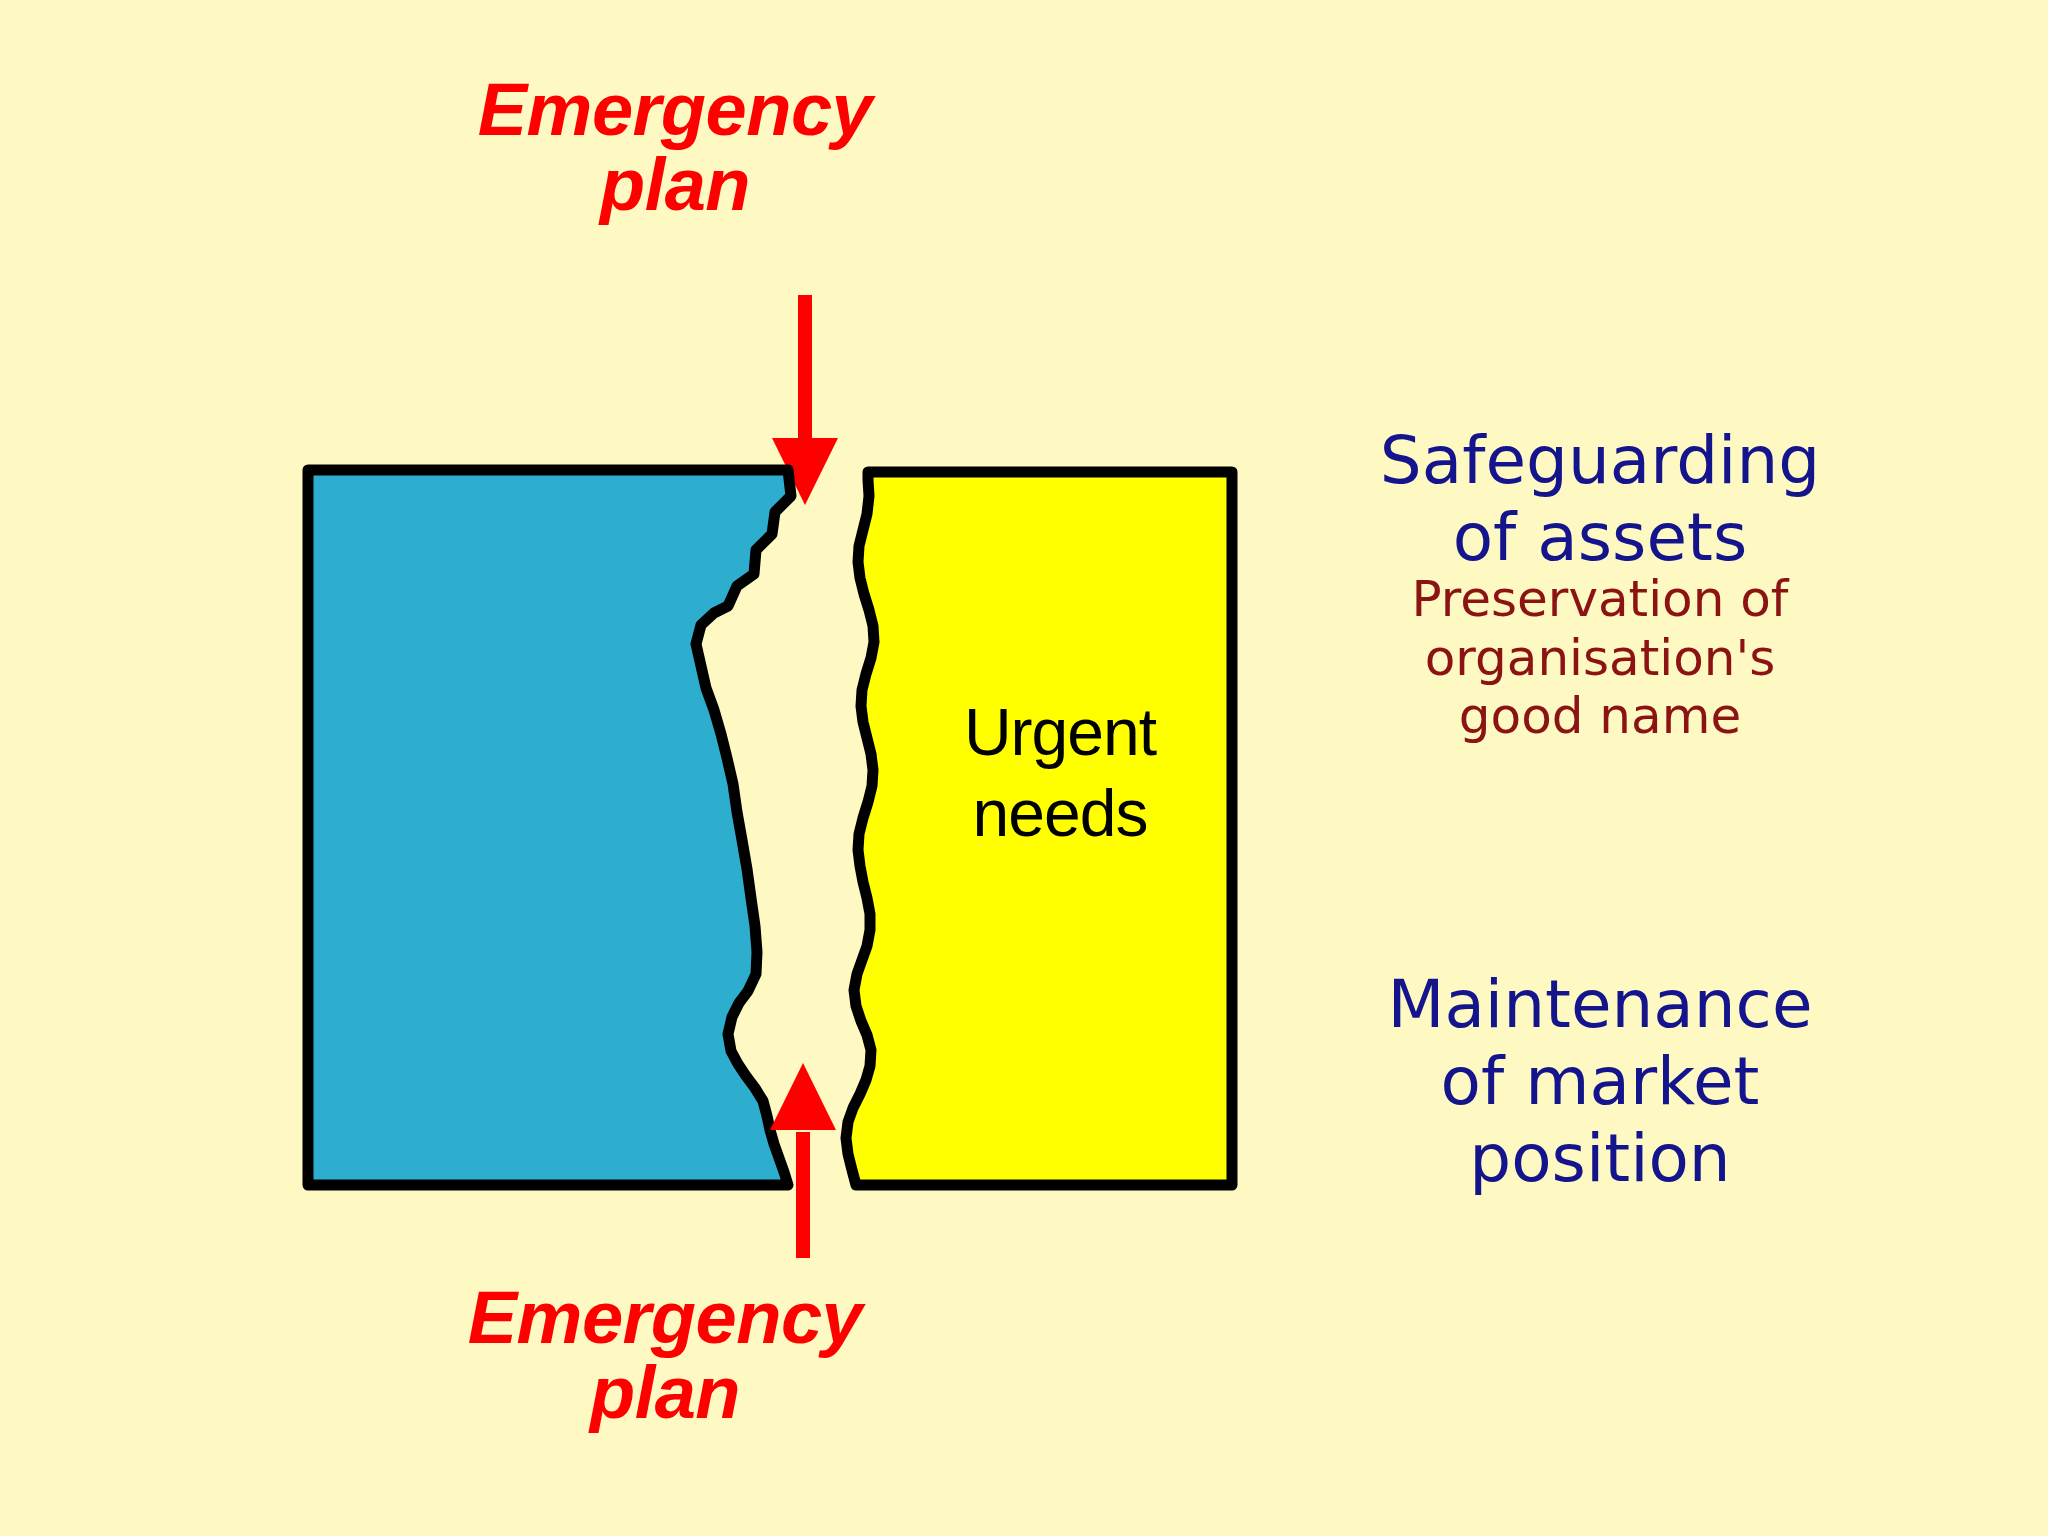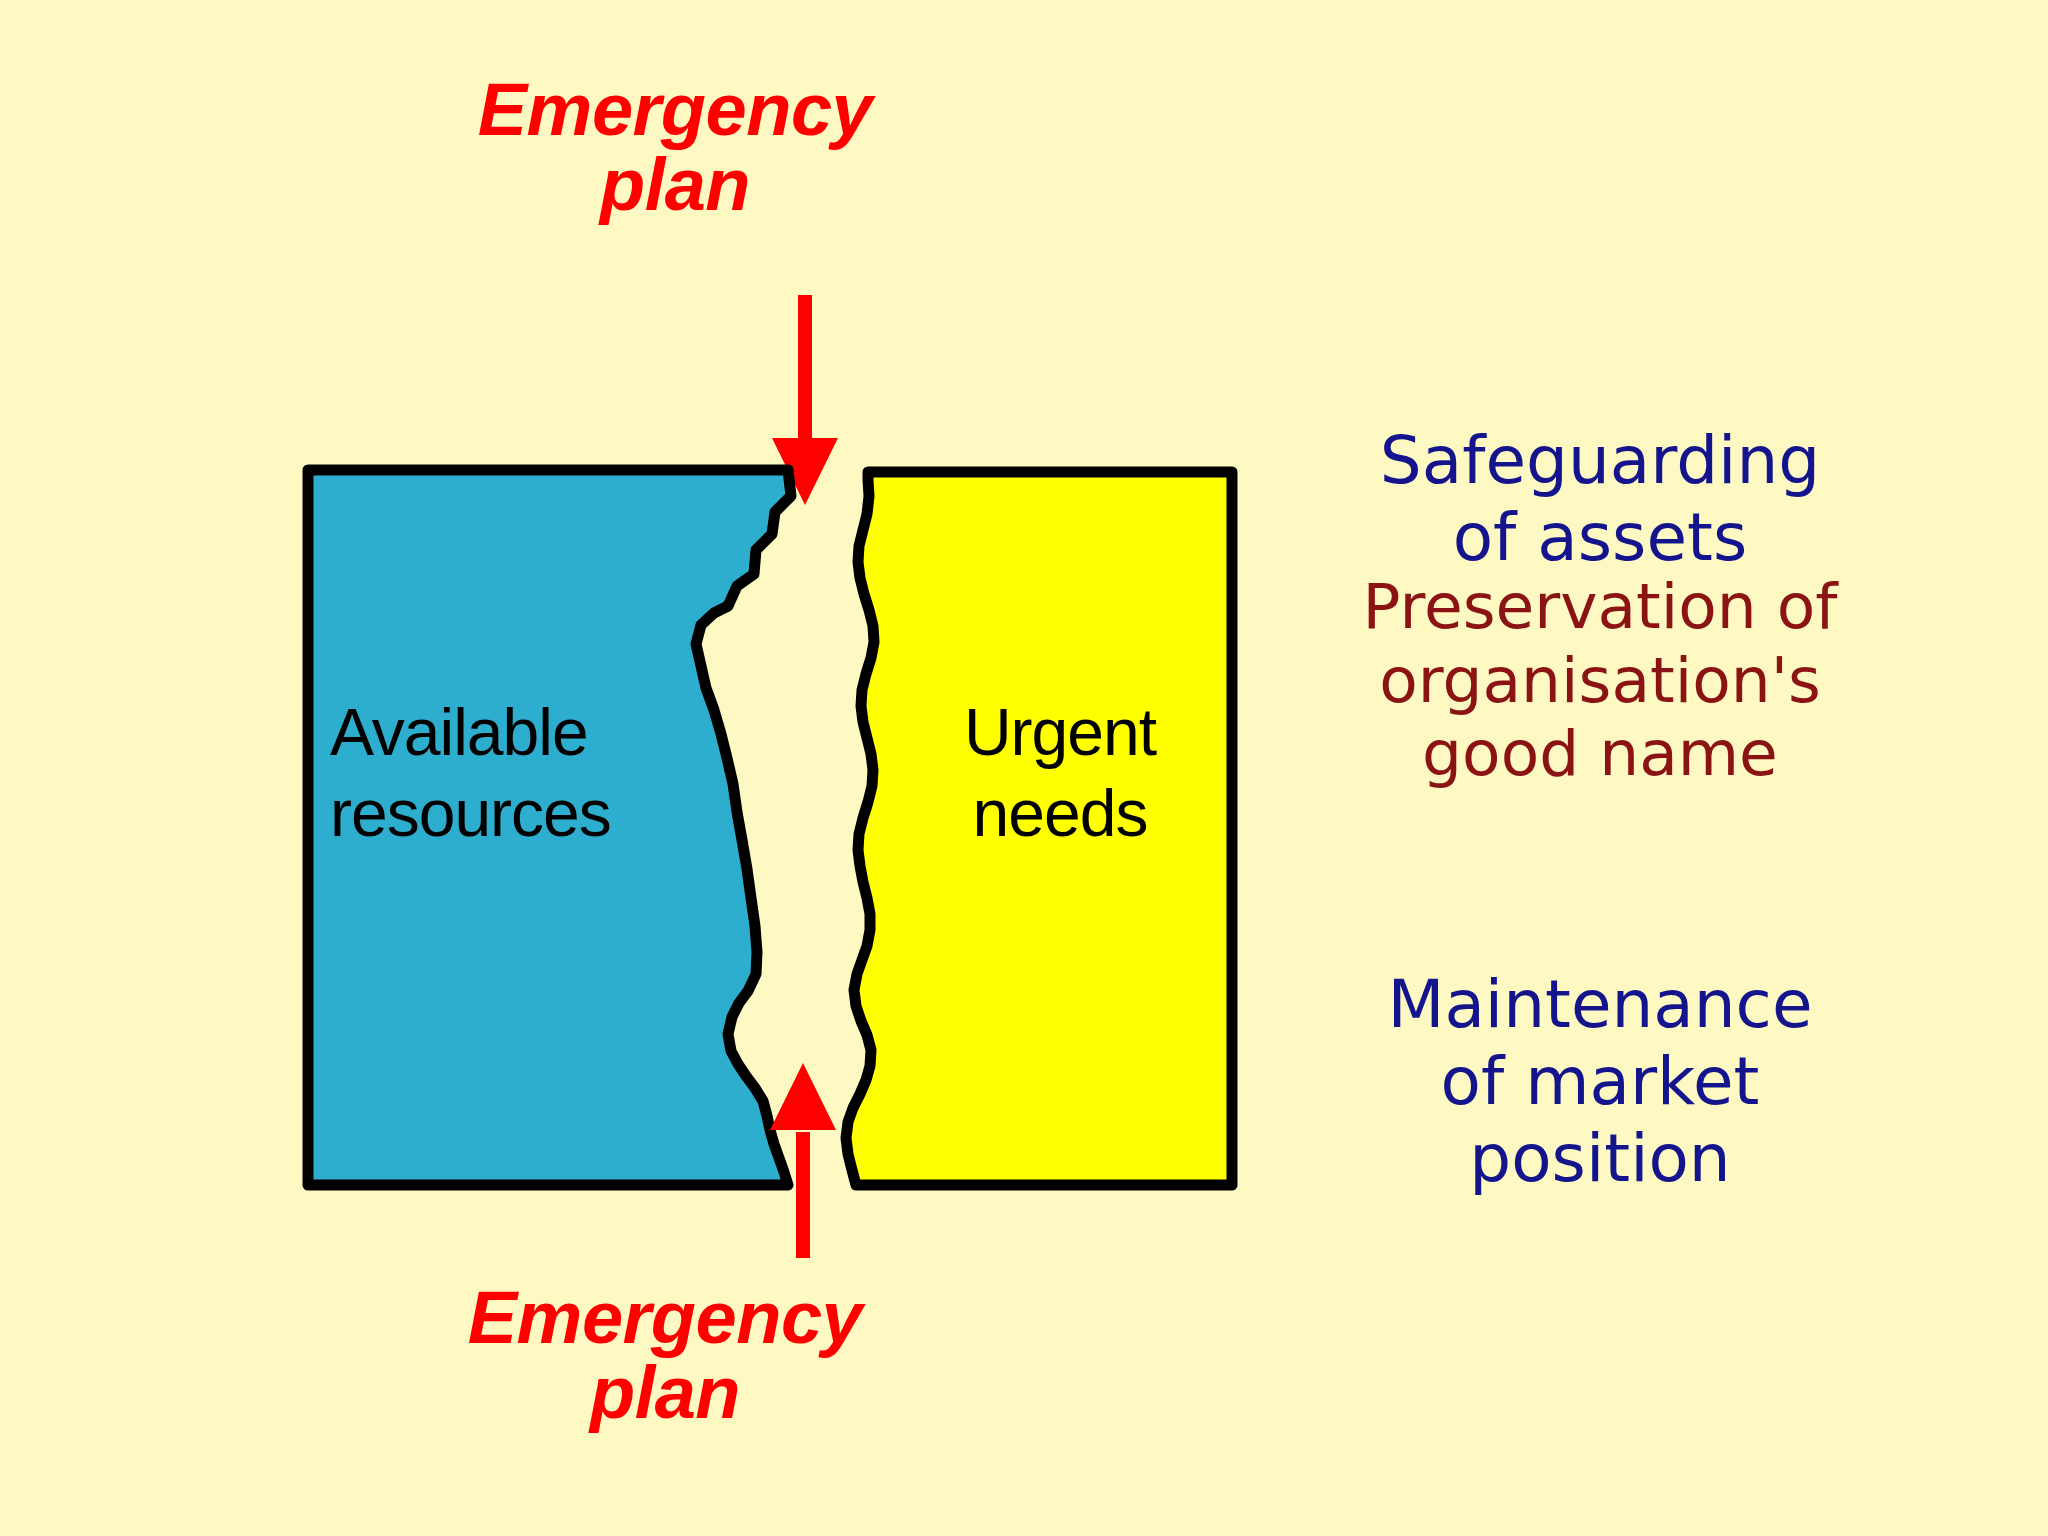--- a/index.html
+++ b/index.html
@@ -89,21 +89,21 @@
     font-size: 63px;
     line-height: 1.17;
     white-space: pre-line;
     letter-spacing: 0px;
   }
   .obj-red  { color: #8B1313; }
   .obj-blue { color: #14148C; margin-top: 36px; }
 
   #objective-0 { top: 14px;   font-size: 64px; }
   #objective-1 { top: 296px;  font-size: 66px; }
-  #objective-2 { top: 480px;  font-size: 63px; }
+  #objective-2 { top: 480px;  font-size: 50px; }
   #objective-3 { top: 840px;  font-size: 66px; }
 </style>
 </head>
 <body>
 
 <div id="canvas">
 
   <div class="emergency-label" id="emergency-label-top" style="color: rgb(255, 0, 0);">Emergency
 plan</div>
 
@@ -210,22 +210,20 @@
                Z"></path>
 
       <g>
         <rect x="516" y="852" width="14" height="126" fill="#FF0000"></rect>
         <polygon points="523,783 490,850 556,850" fill="#FF0000"></polygon>
       </g>
 
     </svg>
   </div>
 
-  <div class="box-label" id="left-box-label">Available
-resources</div>
 
   <div class="box-label" id="right-box-label">Urgent
 needs</div>
 
   <div class="emergency-label" id="emergency-label-bottom" style="color: rgb(255, 0, 0);">Emergency
 plan</div>
 
   <div id="objectives">
     <div class="objective obj-blue" id="objective-1" style="color: rgb(20, 20, 140);">Safeguarding
 of assets</div>

